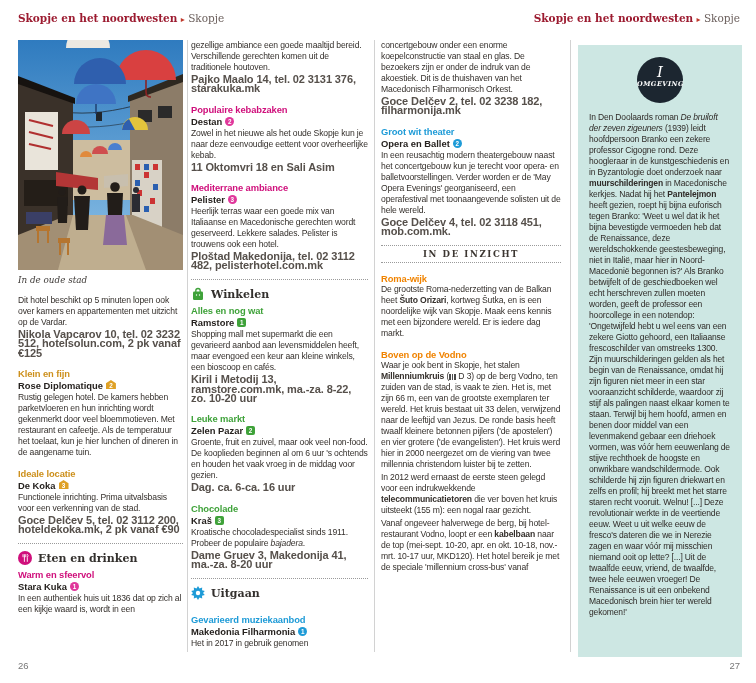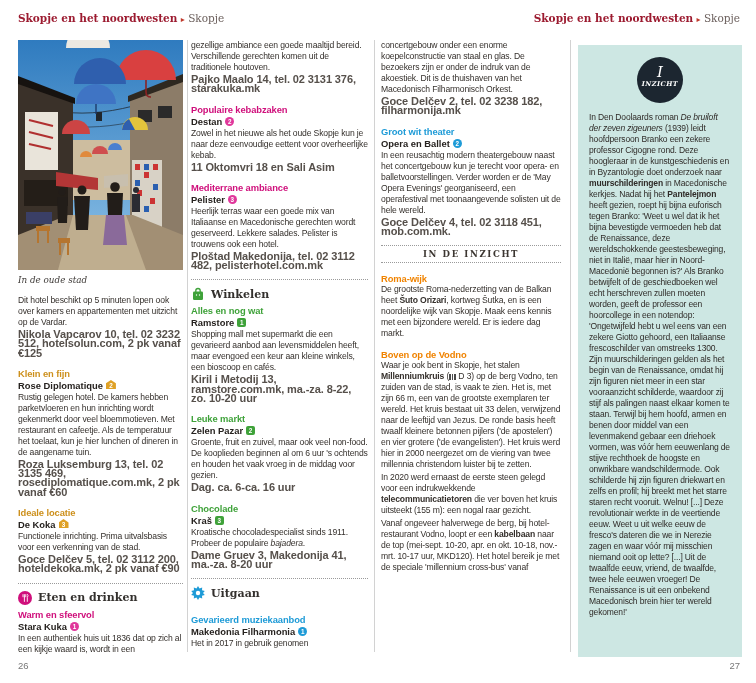--- a/index.html
+++ b/index.html
@@ -172,21 +172,20 @@
       </svg>
     </div>
     <p class="caption">In de oude stad</p>
 
     <p class="body">Dit hotel beschikt op 5 minuten lopen ook over kamers en appartementen met uitzicht op de Vardar.</p>
     <p class="addr">Nikola Vapcarov 10, tel. 02 3232 512, hotelsolun.com, 2 pk vanaf €125</p>
 
     <p class="cat c-gold">Klein en fijn</p>
     <p class="name"><span>Rose Diplomatique</span><span class="badge b-gold">2</span></p>
     <p class="body">Rustig gelegen hotel. De kamers hebben parketvloeren en hun inrichting wordt gekenmerkt door veel bloemmotieven. Met restaurant en cafeetje. Als de temperatuur het toelaat, kun je hier lunchen of dineren in de aangename tuin.</p>
-    <p class="addr">Roza Luksemburg 13, tel. 02 3135 469, rosediplomatique.com.mk, 2 pk vanaf €60</p>
 
     <p class="cat c-gold">Ideale locatie</p>
     <p class="name"><span>De Koka</span><span class="badge b-gold">3</span></p>
     <p class="body">Functionele inrichting. Prima uitvalsbasis voor een verkenning van de stad.</p>
     <p class="addr">Goce Delčev 5, tel. 02 3112 200, hoteldekoka.mk, 2 pk vanaf €90</p>
 
     <hr class="dots">
     <div class="sect">
       <svg width="14" height="14" viewBox="0 0 14 14">
         <circle cx="7" cy="7" r="7" fill="#cf0f7b"></circle>
@@ -261,27 +260,27 @@
     <p class="body">In een reusachtig modern theatergebouw naast het concertgebouw kun je terecht voor opera- en balletvoorstellingen. Verder worden er de 'May Opera Evenings' georganiseerd, een operafestival met toonaangevende solisten uit de hele wereld.</p>
     <p class="addr">Goce Delčev 4, tel. 02 3118 451, mob.com.mk.</p>
 
     <div class="omgeving">IN DE INZICHT</div>
 
     <p class="cat c-orange">Roma-wijk</p>
     <p class="body"><span>De grootste Roma-nederzetting van de Balkan heet </span><span class="bold">Šuto Orizari</span><span>, kortweg Šutka, en is een noordelijke wijk van Skopje. Maak eens kennis met een bijzondere wereld. Er is iedere dag markt.</span></p>
 
     <p class="cat c-orange">Boven op de Vodno</p>
     <p class="body"><span>Waar je ook bent in Skopje, het stalen </span><span class="bold">Millenniumkruis</span><span> (</span><span class="map-icon"></span><span> D 3)</span><span> op de berg Vodno, ten zuiden van de stad, is vaak te zien. Het is, met zijn 66 m, een van de grootste exemplaren ter wereld. Het kruis bestaat uit 33 delen, verwijzend naar de leeftijd van Jezus. De ronde basis heeft twaalf kleinere betonnen pijlers ('de apostelen') en vier grotere ('de evangelisten'). Het kruis werd hier in 2000 neergezet om de viering van twee millennia christendom luister bij te zetten.</span></p>
-    <p class="body"><span>In 2020 werd ernaast de eerste steen gelegd voor een indrukwekkende </span><span class="bold">telecommunicatietoren</span><span> die ver boven het kruis uitsteekt (155 m): een nogal raar gezicht.</span></p>
+    <p class="body"><span>In 2012 werd ernaast de eerste steen gelegd voor een indrukwekkende </span><span class="bold">telecommunicatietoren</span><span> die ver boven het kruis uitsteekt (155 m): een nogal raar gezicht.</span></p>
     <p class="body"><span>Vanaf ongeveer halverwege de berg, bij hotel-restaurant Vodno, loopt er een </span><span class="bold">kabelbaan</span><span> naar de top (mei-sept. 10-20, apr. en okt. 10-18, nov.-mrt. 10-17 uur, MKD120). Het hotel bereik je met de speciale 'millennium cross-bus' vanaf</span></p>
   </div>
 
   <div id="insight">
     <div class="ibadge">
       <span class="big-i">I</span>
-      <span class="lbl">INZICHT</span>
+      <span class="lbl">OMGEVING</span>
     </div>
     <p><span>In Den Doolaards roman </span><span class="ital">De bruiloft der zeven zigeuners</span><span> (1939) leidt hoofdpersoon Branko een zekere professor Cigogne rond. Deze hoogleraar in de kunstgeschiedenis en in Byzantologie doet onderzoek naar </span><span class="bold">muurschilderingen</span><span> in Macedonische kerkjes. Nadat hij het </span><span class="bold">Pantelejmon</span><span> heeft gezien, roept hij bijna euforisch tegen Branko: 'Weet u wel dat ik het bijna bevestigde vermoeden heb dat de Renaissance, deze wereldschokkende geestesbeweging, niet in Italië, maar hier in Noord-Macedonië begonnen is?' Als Branko betwijfelt of de geschiedboeken wel echt herschreven zullen moeten worden, geeft de professor een hoorcollege in een notendop: 'Ongetwijfeld hebt u wel eens van een zekere Giotto gehoord, een Italiaanse frescoschilder van omstreeks 1300. Zijn muurschilderingen gelden als het begin van de Renaissance, omdat hij zijn figuren niet meer in een star vooraanzicht schilderde, waardoor zij stijf als palingen naast elkaar komen te staan. Terwijl bij hem hoofd, armen en benen door middel van een levenmakend gebaar een driehoek vormen, was vóór hem eeuwenlang de stijve rechthoek de hoogste en onwrikbare wandschildermode. Ook schilderde hij zijn figuren driekwart en zelfs en profil; hij breekt met het starre staren recht vooruit. Welnu! [...] Deze revolutionair werkte in de veertiende eeuw. Weet u uit welke eeuw de fresco's dateren die we in Nerezie zagen en waar vóór mij misschien niemand ooit op lette? [...] Uit de twaalfde eeuw, vriend, de twaalfde, twee hele eeuwen vroeger! De Renaissance is uit een onbekend Macedonisch brein hier ter wereld gekomen!'</span></p>
   </div>
 
   <div class="pageno" id="pn-left">26</div>
   <div class="pageno" id="pn-right">27</div>
 </div>
 
 </body></html>

